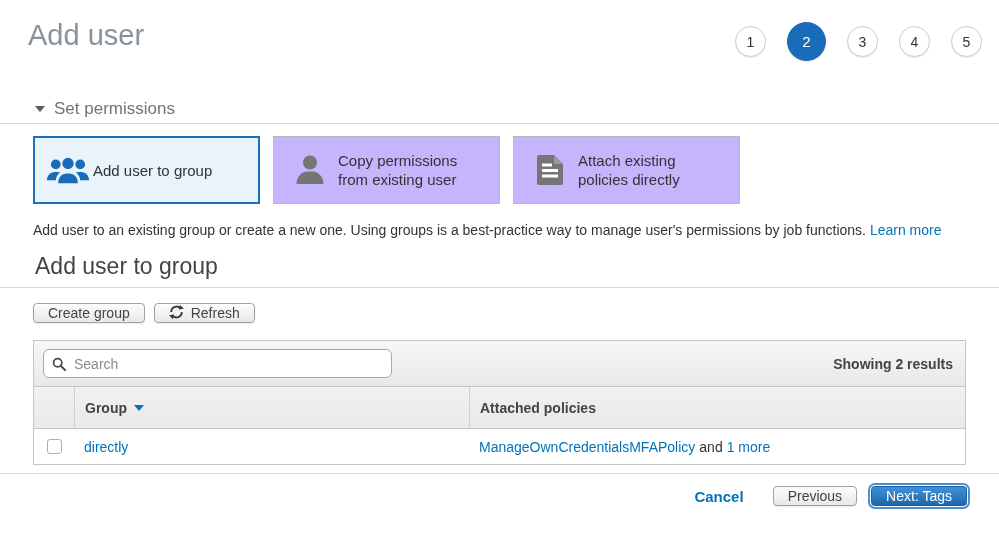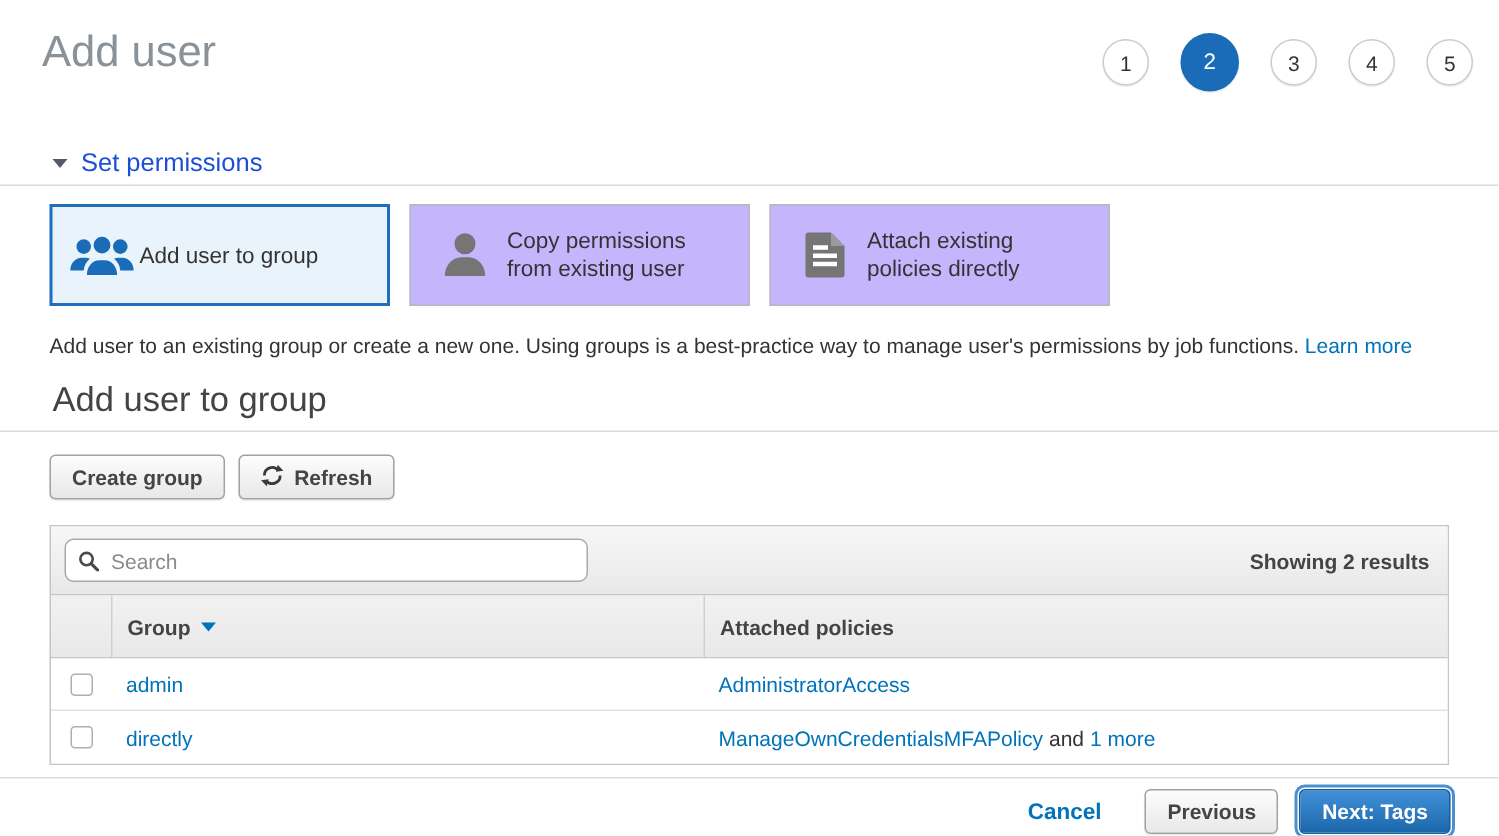--- a/index.html
+++ b/index.html
@@ -21,21 +21,21 @@
     display: flex; align-items: center; justify-content: center;
     font-size: 14px; box-shadow: 0 1px 1px rgba(0,0,0,.08);
   }
   .step.active {
     width: 39px; height: 39px; background: #1a6cb8; border-color: #1a6cb8;
     color: #fff; font-size: 15px;
   }
 
   
   .section-head {
-    margin: 37px 0 0 35px; font-size: 17px; color: #1d4ed8; line-height: 20px;
+    margin: 37px 0 0 35px; font-size: 17px; color: #737373; line-height: 20px;
     display: flex; align-items: center; gap: 9px;
   }
   .caret-down {
     width: 0; height: 0; display: inline-block;
     border-left: 5px solid transparent; border-right: 5px solid transparent;
     border-top: 6px solid #545b64;
   }
   .rule { border-top: 1px solid #d9d9d9; margin-top: 4px; }
 
   .cards { display: flex; gap: 13px; margin: 12px 33px 0 33px; }
@@ -51,24 +51,24 @@
   .desc { margin: 16px 33px 0 33px; font-size: 14px; line-height: 20px; color: #333; }
   a.link { color: #0073bb; text-decoration: none; cursor: pointer; }
 
   .group-heading { margin: 13px 0 0 35px; font-size: 23px; font-weight: 400; color: #444; line-height: 26px; }
   .rule2 { border-top: 1px solid #d9d9d9; margin-top: 8px; }
 
   
   .btn-row { margin: 15px 0 0 33px; display: flex; gap: 9px; }
   .btn {
     display: inline-flex; align-items: center; gap: 7px;
-    height: 30px; padding: 0 14px;
+    height: 20px; padding: 0 14px;
     border: 1px solid #a1a1a1; border-radius: 4px;
     background: linear-gradient(#fdfdfd, #e8e8e8);
-    font-family: inherit; font-size: 14px; font-weight: bold; color: #444;
+    font-family: inherit; font-size: 14px; font-weight: normal; color: #444;
     box-shadow: 0 1px 1px rgba(0,0,0,.08); cursor: pointer;
   }
   .btn-primary {
     background: linear-gradient(#4191d8, #1c67ac);
     border: 1px solid #1a5d9c; color: #fff;
     box-shadow: 0 0 0 1px #fff, 0 0 0 3px #4a8fce;
     justify-content: flex-end;
   }
 
   
@@ -230,31 +230,20 @@
     <div class="th"></div>
     <div class="th">
       <span>Group</span>
       <span class="sort-caret"></span>
     </div>
     <div class="th">
       <span>Attached policies</span>
     </div>
   </div>
 
-  <div class="trow">
-    <div class="td td-check">
-      <input type="checkbox" class="checkbox" style="">
-    </div>
-    <div class="td">
-      <a class="link">admin</a>
-    </div>
-    <div class="td">
-      <a class="link">AdministratorAccess</a>
-    </div>
-  </div>
 
   <div class="trow">
     <div class="td td-check">
       <input type="checkbox" class="checkbox" style="">
     </div>
     <div class="td">
       <a class="link">directly</a>
     </div>
     <div class="td">
       <a class="link">ManageOwnCredentialsMFAPolicy</a>

